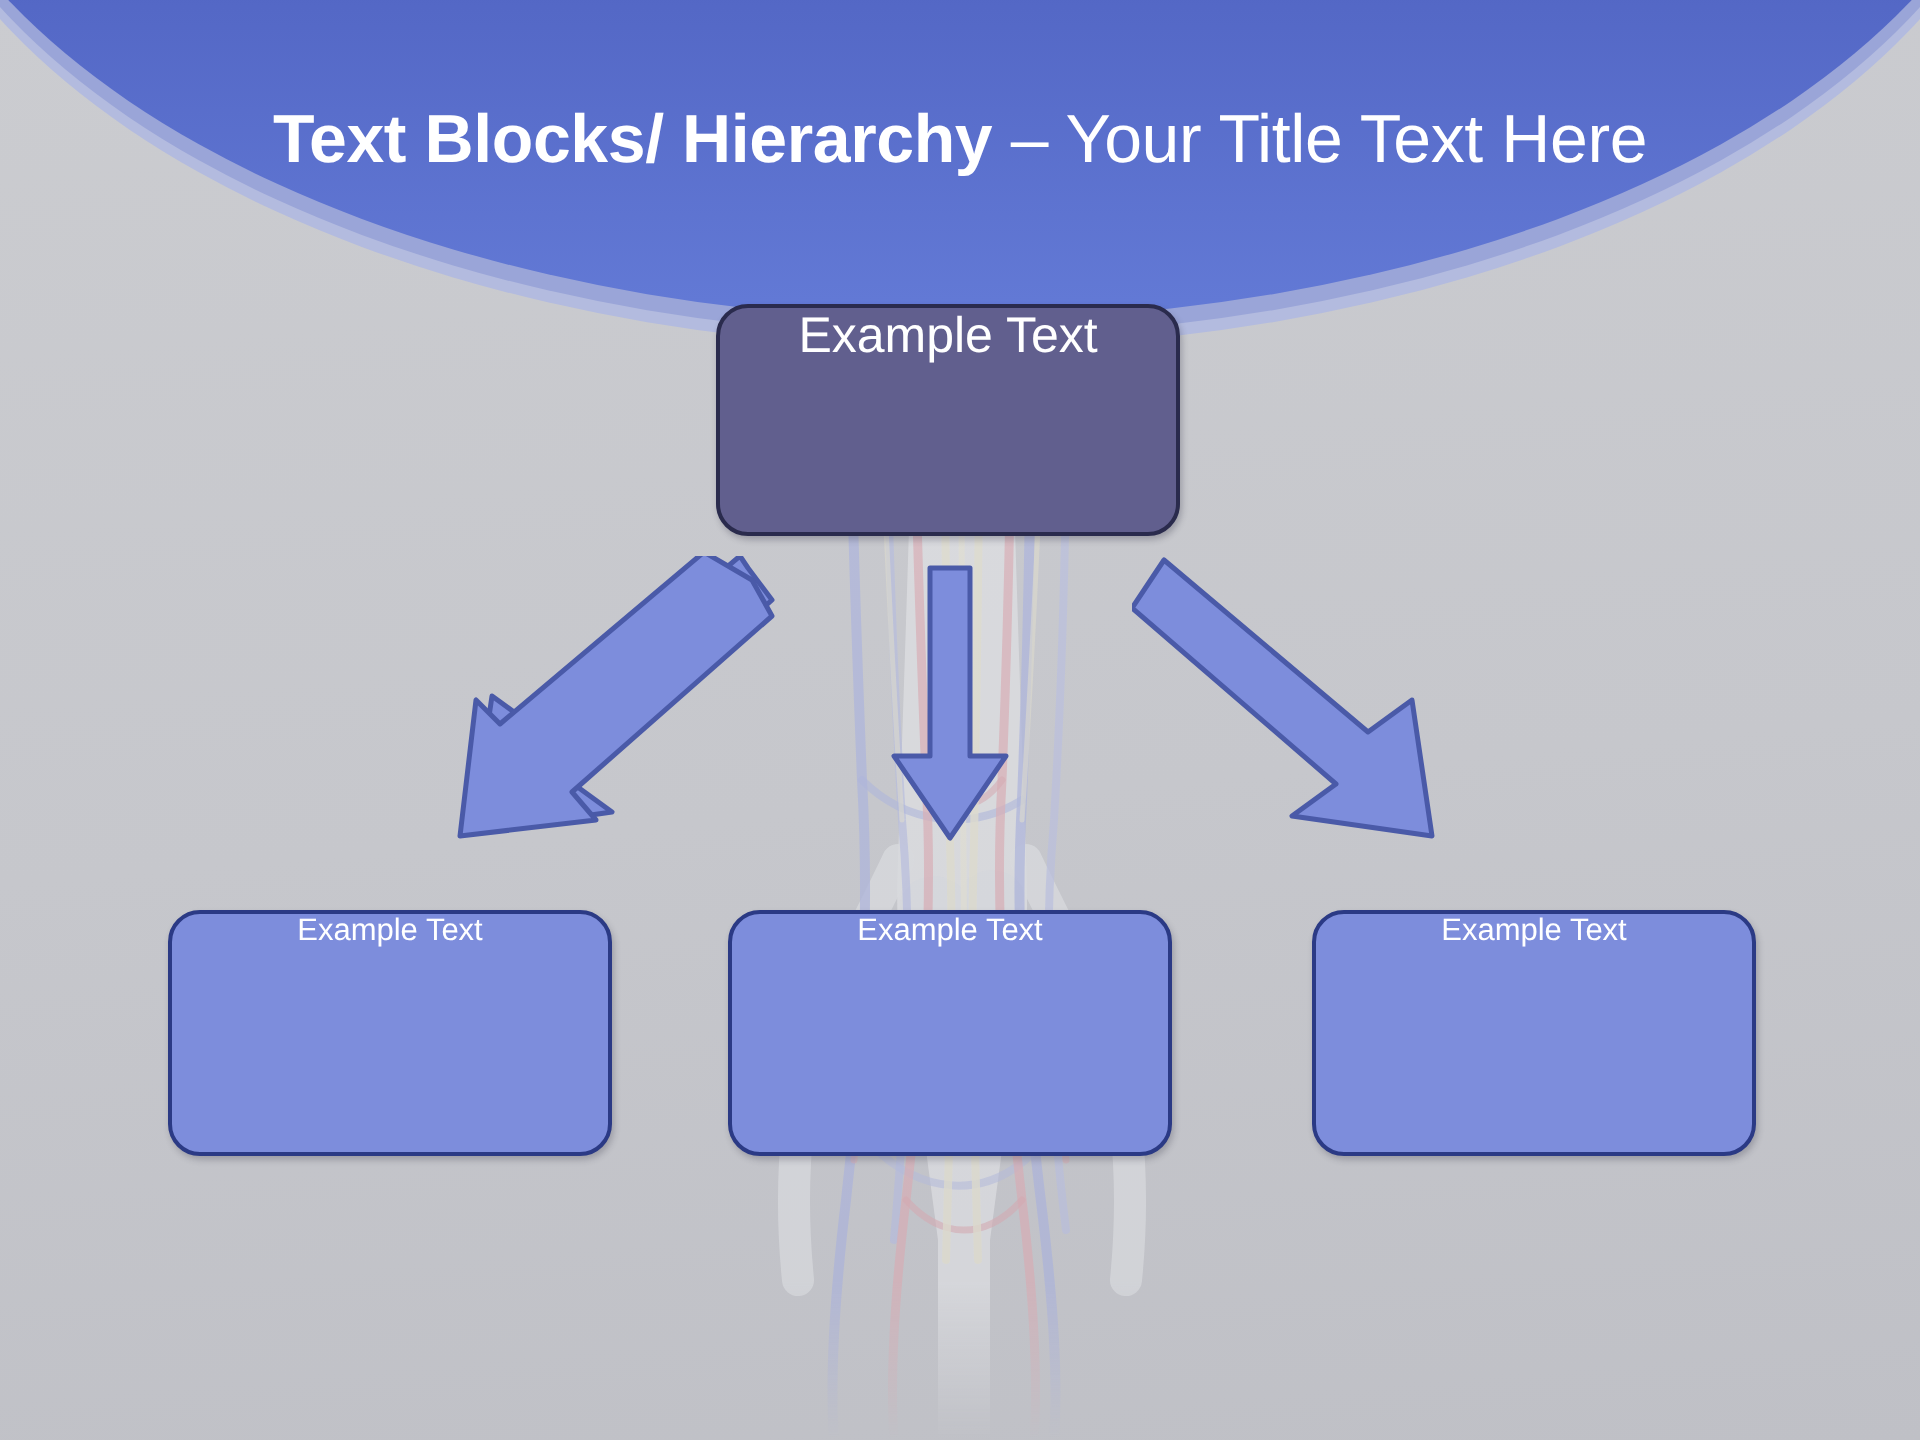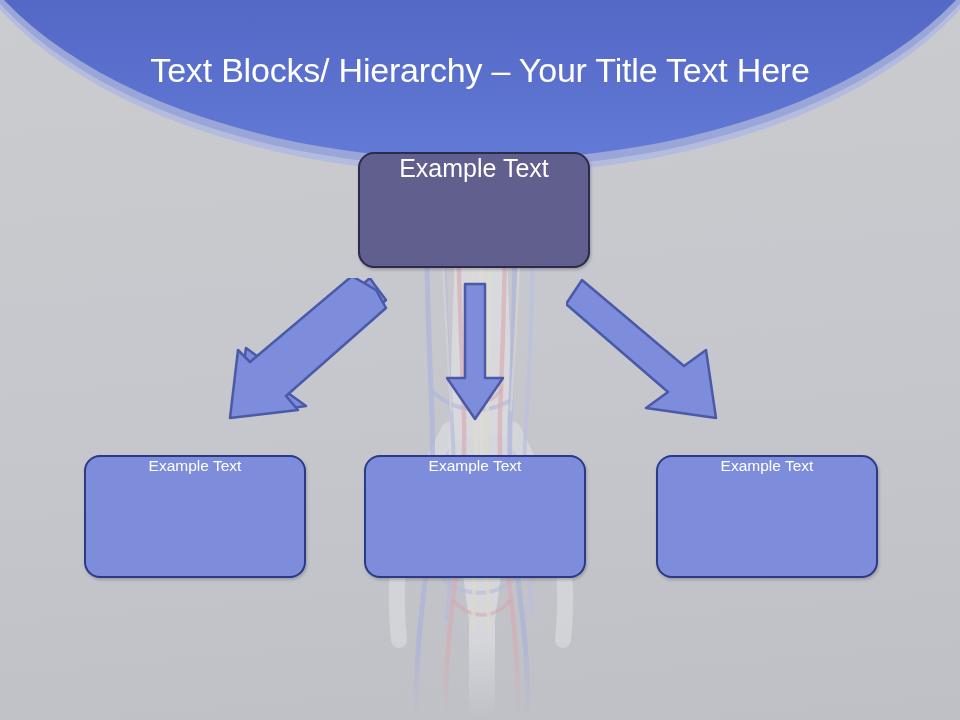--- a/index.html
+++ b/index.html
@@ -85,21 +85,21 @@
     top: 49px;
     width: 960px;
     text-align: center;
     color: #ffffff;
     font-size: 34px;
     line-height: 42px;
     white-space: nowrap;
     z-index: 10;
     letter-spacing: -0.2px;
   }
-  .title .t-bold { font-weight: normal; }
+  .title .t-bold { font-weight: bold; }
   .title .t-reg  { font-weight: normal; margin-top: 40px; }
 
   
   .node {
     position: absolute;
     box-sizing: border-box;
     display: flex;
     align-items: flex-start;
     justify-content: center;
     color: #ffffff;

